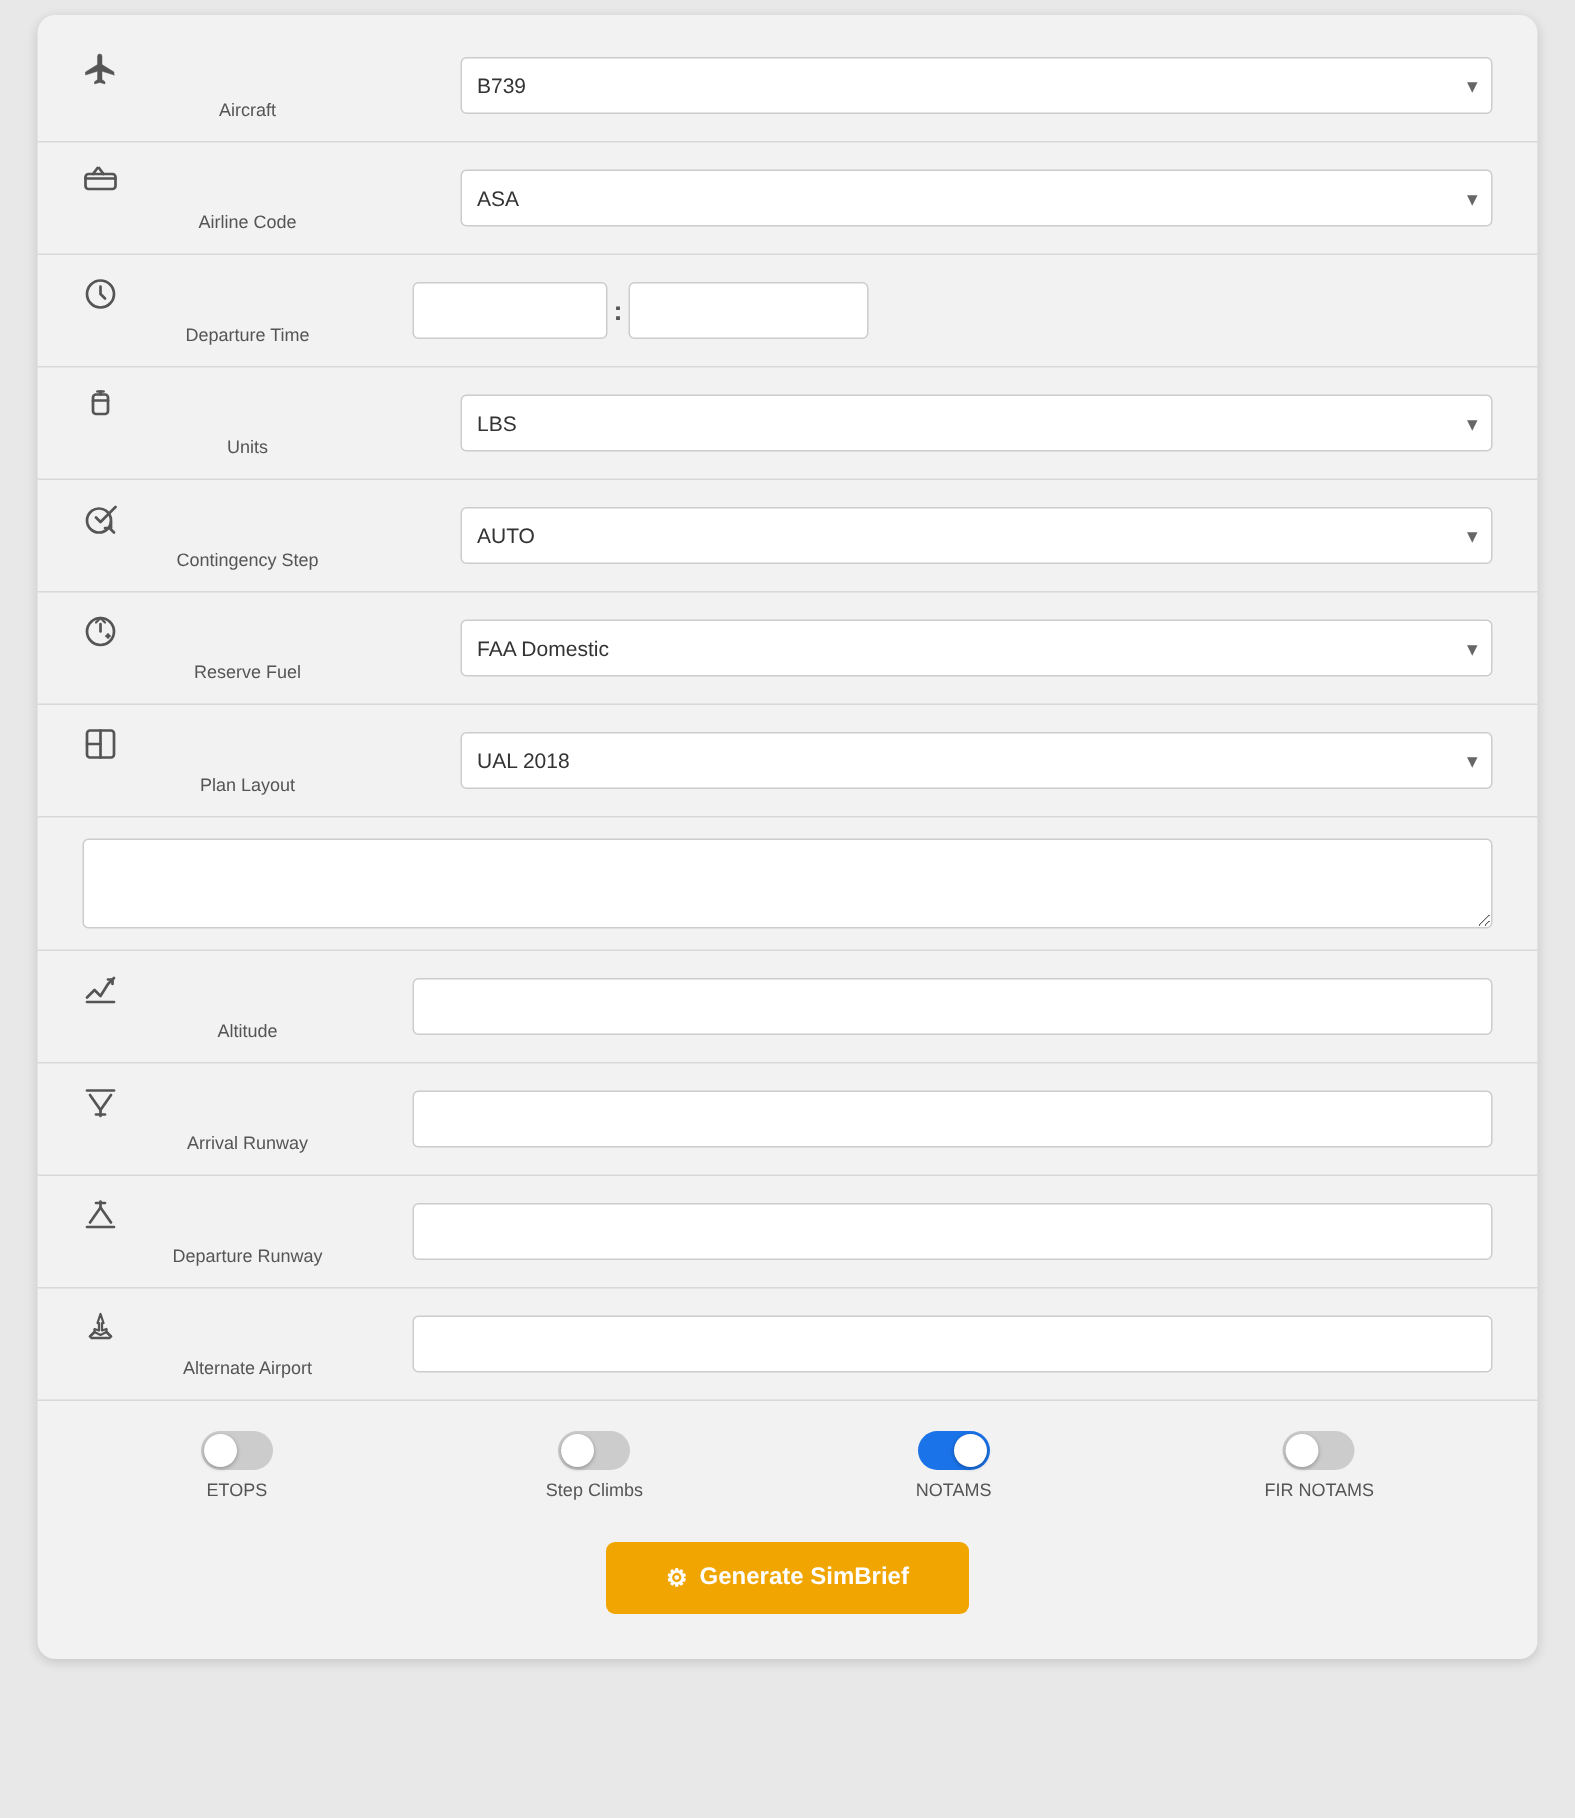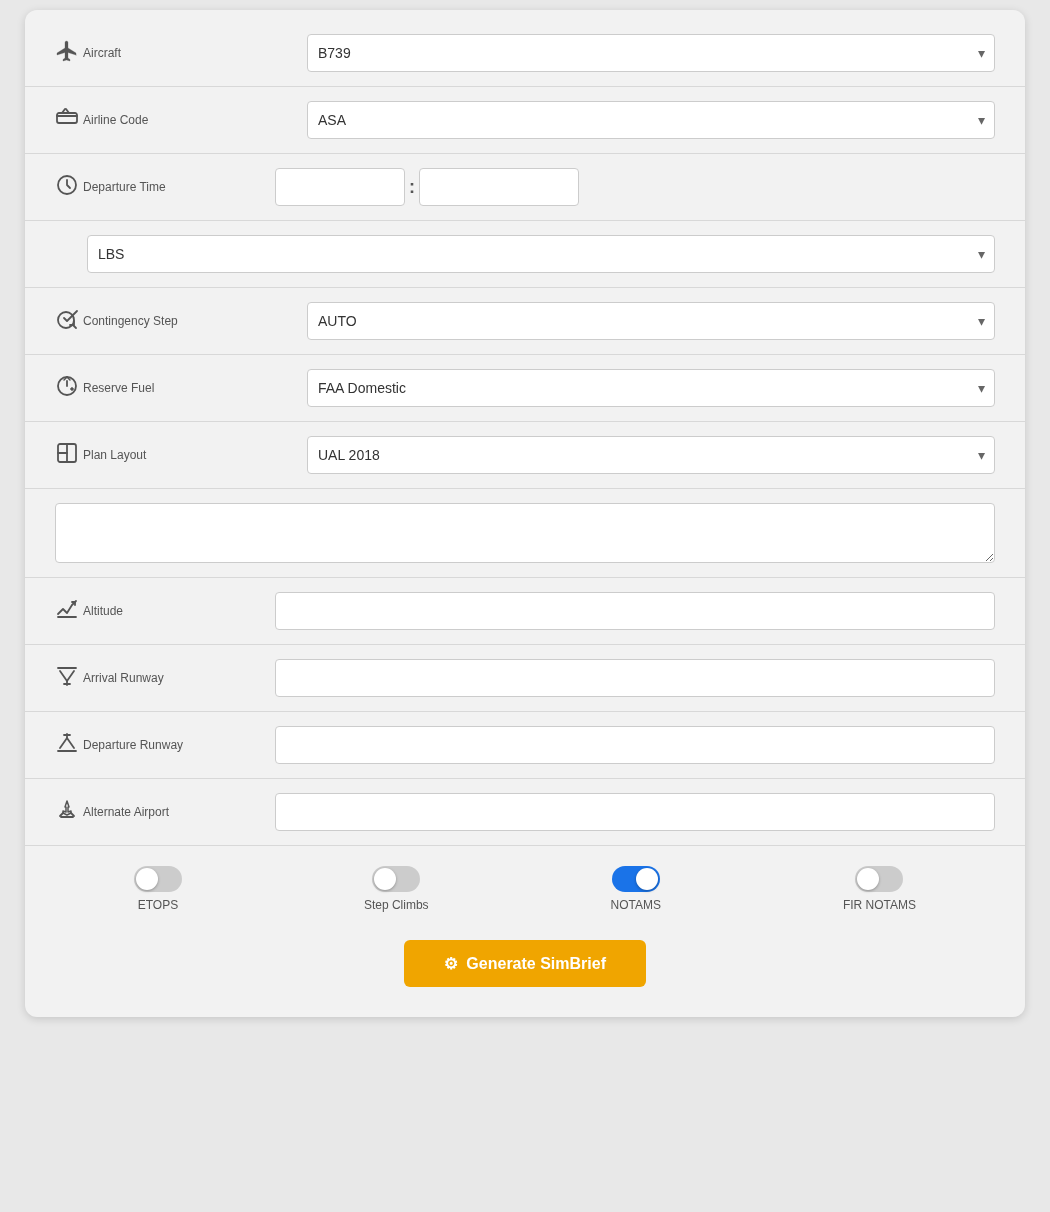--- a/index.html
+++ b/index.html
@@ -24,22 +24,21 @@
       align-items: center;
       padding: 14px 30px;
       border-bottom: 1px solid #d8d8d8;
     }
     .row:last-of-type {
       border-bottom: none;
     }
     .label-col {
       width: 220px;
       display: flex;
-      flex-direction: row;
-      align-items: center;
+      flex-direction: column;
       gap: 4px;
       flex-shrink: 0;
     }
     .icon {
       font-size: 22px;
       color: #555;
       line-height: 1;
     }
     .label-text {
       font-size: 12px;
@@ -240,20 +239,31 @@
     <div class="input-col">
       <div class="time-wrapper">
         <input type="text" maxlength="2" style="width: 130px;">
         <span class="time-colon">:</span>
         <input type="text" maxlength="2" style="width: 160px;">
       </div>
     </div>
   </div>
 
   <div class="row">
+    <div class="label-col">
+      <span class="icon">
+        <svg class="svg-icon" viewBox="0 0 24 24">
+          <rect x="7" y="4" width="10" height="13" rx="2" stroke="#555"></rect>
+          <path d="M7 8h10" stroke="#555"></path>
+          <path d="M12 4V2" stroke="#555"></path>
+          <path d="M10 2h4" stroke="#555"></path>
+        </svg>
+      </span>
+      <span class="label-text">Units</span>
+    </div>
     <div class="input-col">
       <div class="select-wrapper">
         <select>
           <option>LBS</option>
           <option>KGS</option>
         </select>
       </div>
     </div>
   </div>
 

